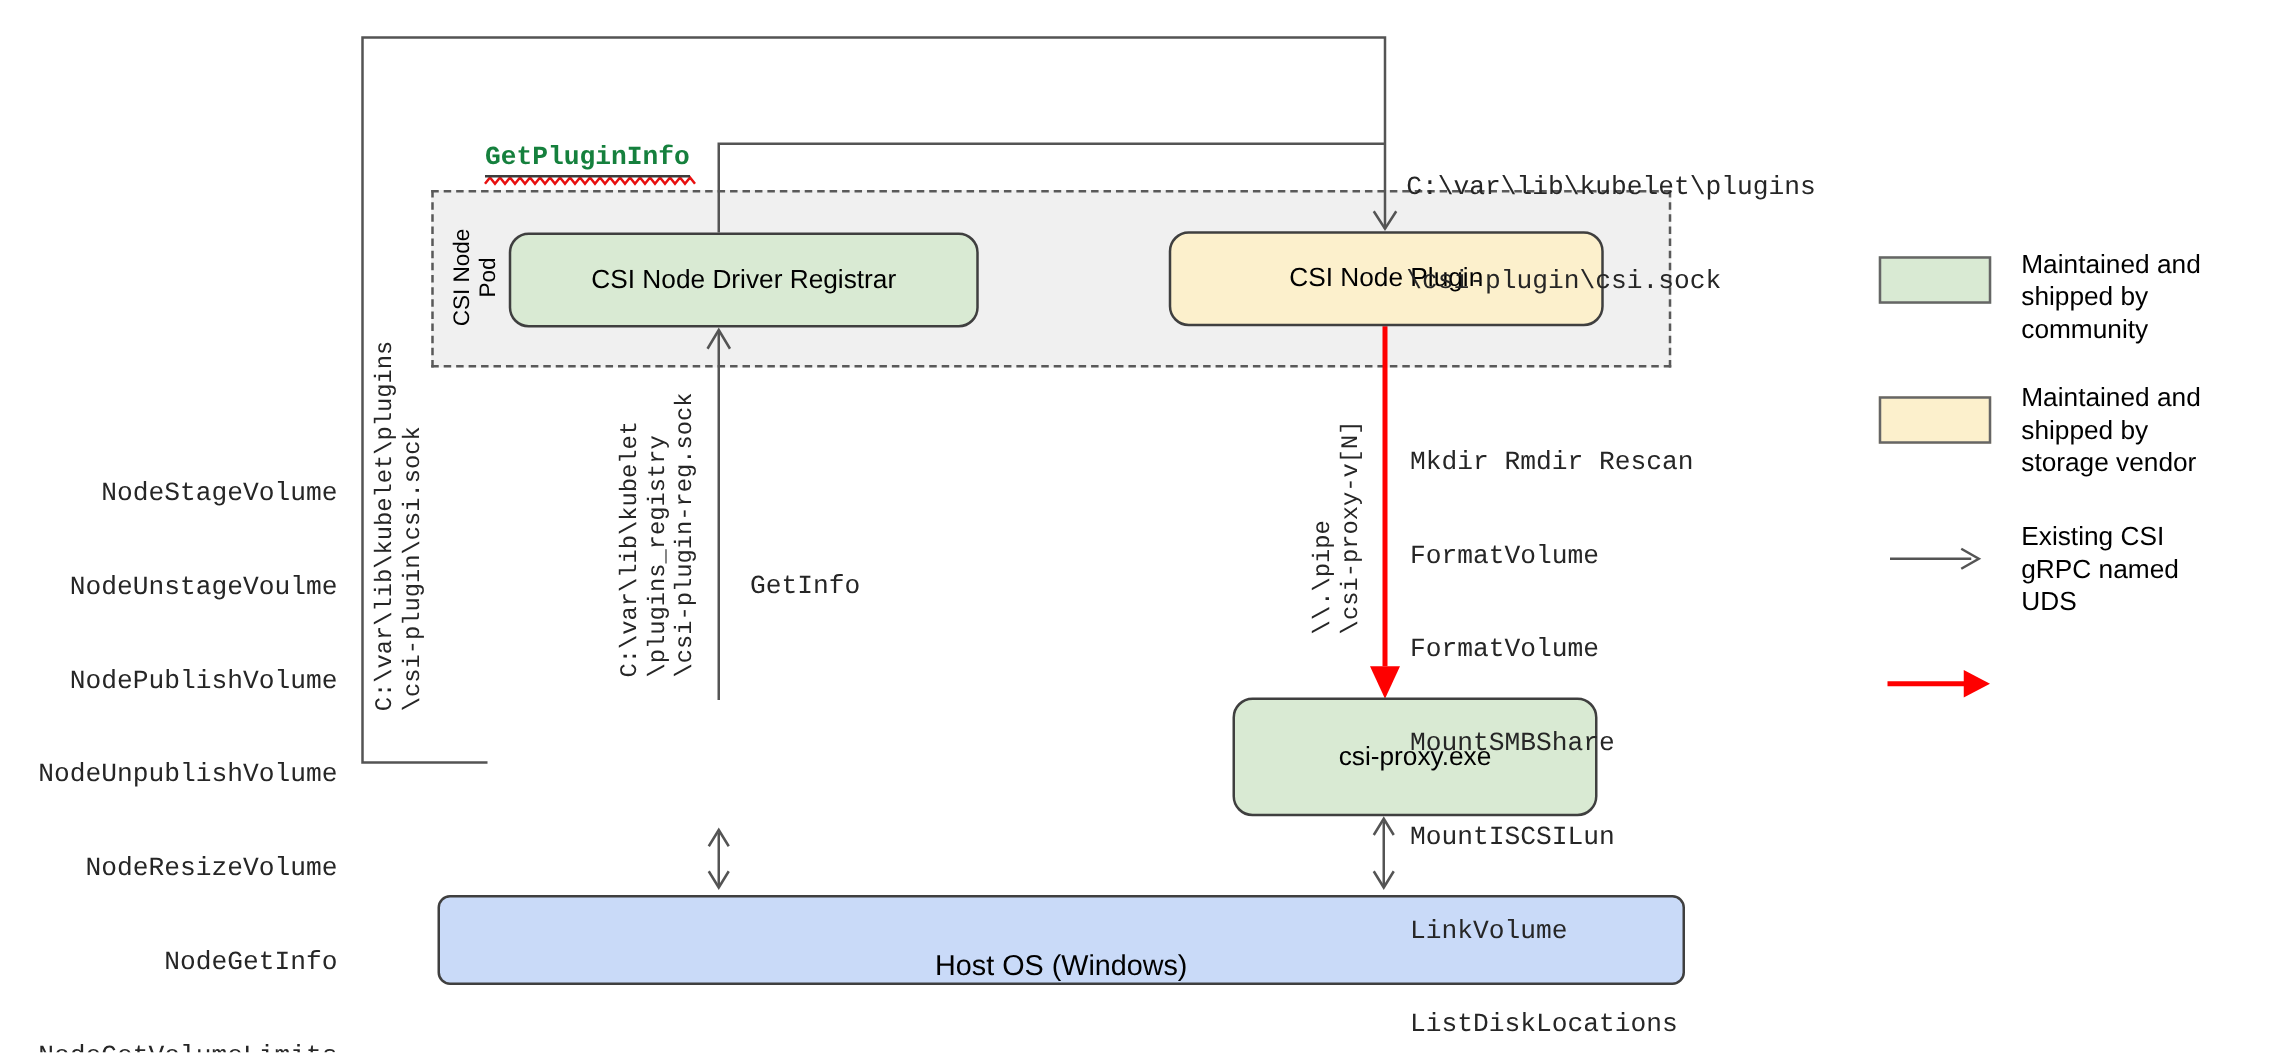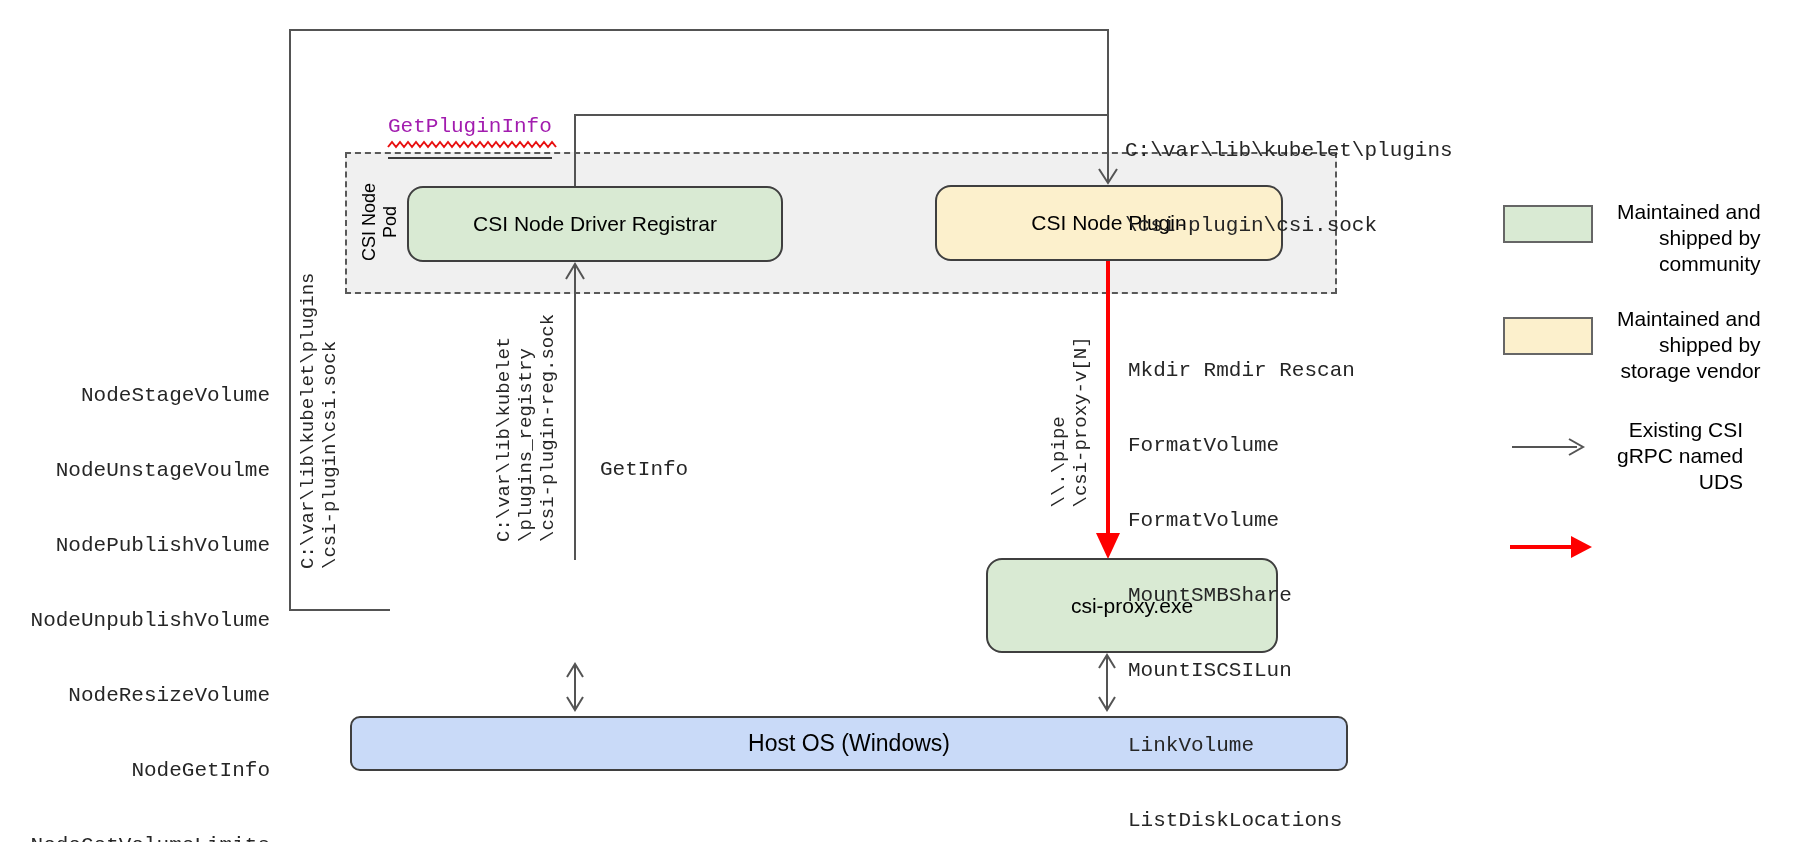--- a/index.html
+++ b/index.html
@@ -32,27 +32,27 @@
   }
   .pod-label{
     position:absolute;left:315px;top:211px;width:110px;height:22px;z-index:4;
     transform:rotate(-90deg);font-size:18px;color:#000;text-align:center;
   }
   .list-left{position:absolute;left:30px;top:333px;width:240px;text-align:right;z-index:4;}
   .list-right{position:absolute;left:1128px;top:308px;z-index:4;}
   .gpi{
     position:absolute;left:388px;top:116px;z-index:4;
     font-family:"Liberation Mono","DejaVu Sans Mono",monospace;font-size:21px;line-height:22px;
-    color:#a21caf;border-bottom:2px solid #3c3c3c;padding-bottom:19px;white-space:pre;
+    color:#15803d;border-bottom:2px solid #3c3c3c;padding-bottom:2px;white-space:pre;font-weight:bold;
   }
   .legend-swatch{
     position:absolute;width:90px;height:38px;box-sizing:border-box;
     border:2px solid #666666;z-index:4;
   }
-  .legend-text{position:absolute;left:1617px;font-size:21px;line-height:26px;color:#000;z-index:4;text-align:right;}
+  .legend-text{position:absolute;left:1617px;font-size:21px;line-height:26px;color:#000;z-index:4;}
 </style>
 </head>
 <body>
 
 <div class="canvas">
 
   <div class="pod"></div>
 
   <svg class="connectors" width="1818" height="842" viewBox="0 0 1818 842">
 
@@ -90,21 +90,21 @@
 
   <div class="box yellow" style="left:935px;top:185px;width:348px;height:76px;">
     <div>CSI Node Plugin</div>
   </div>
 
 
   <div class="box green" style="left:962px;top:558px;width:292px;height:95px;margin-left:24px;">
     <div>csi-proxy.exe</div>
   </div>
 
-  <div class="box host" style="left:350px;top:716px;width:998px;height:55px;">
+  <div class="box host" style="left:350px;top:716px;width:998px;height:72px;justify-content:flex-end;">
     <div>Host OS (Windows)</div>
   </div>
 
   <div class="pod-label">CSI Node Pod</div>
 
   <div class="gpi">GetPluginInfo</div>
 
   <div class="lbl mono" style="left:1125px;top:88px;">
     <div>C:\var\lib\kubelet\plugins</div>
     <div>\csi-plugin\csi.sock</div>

